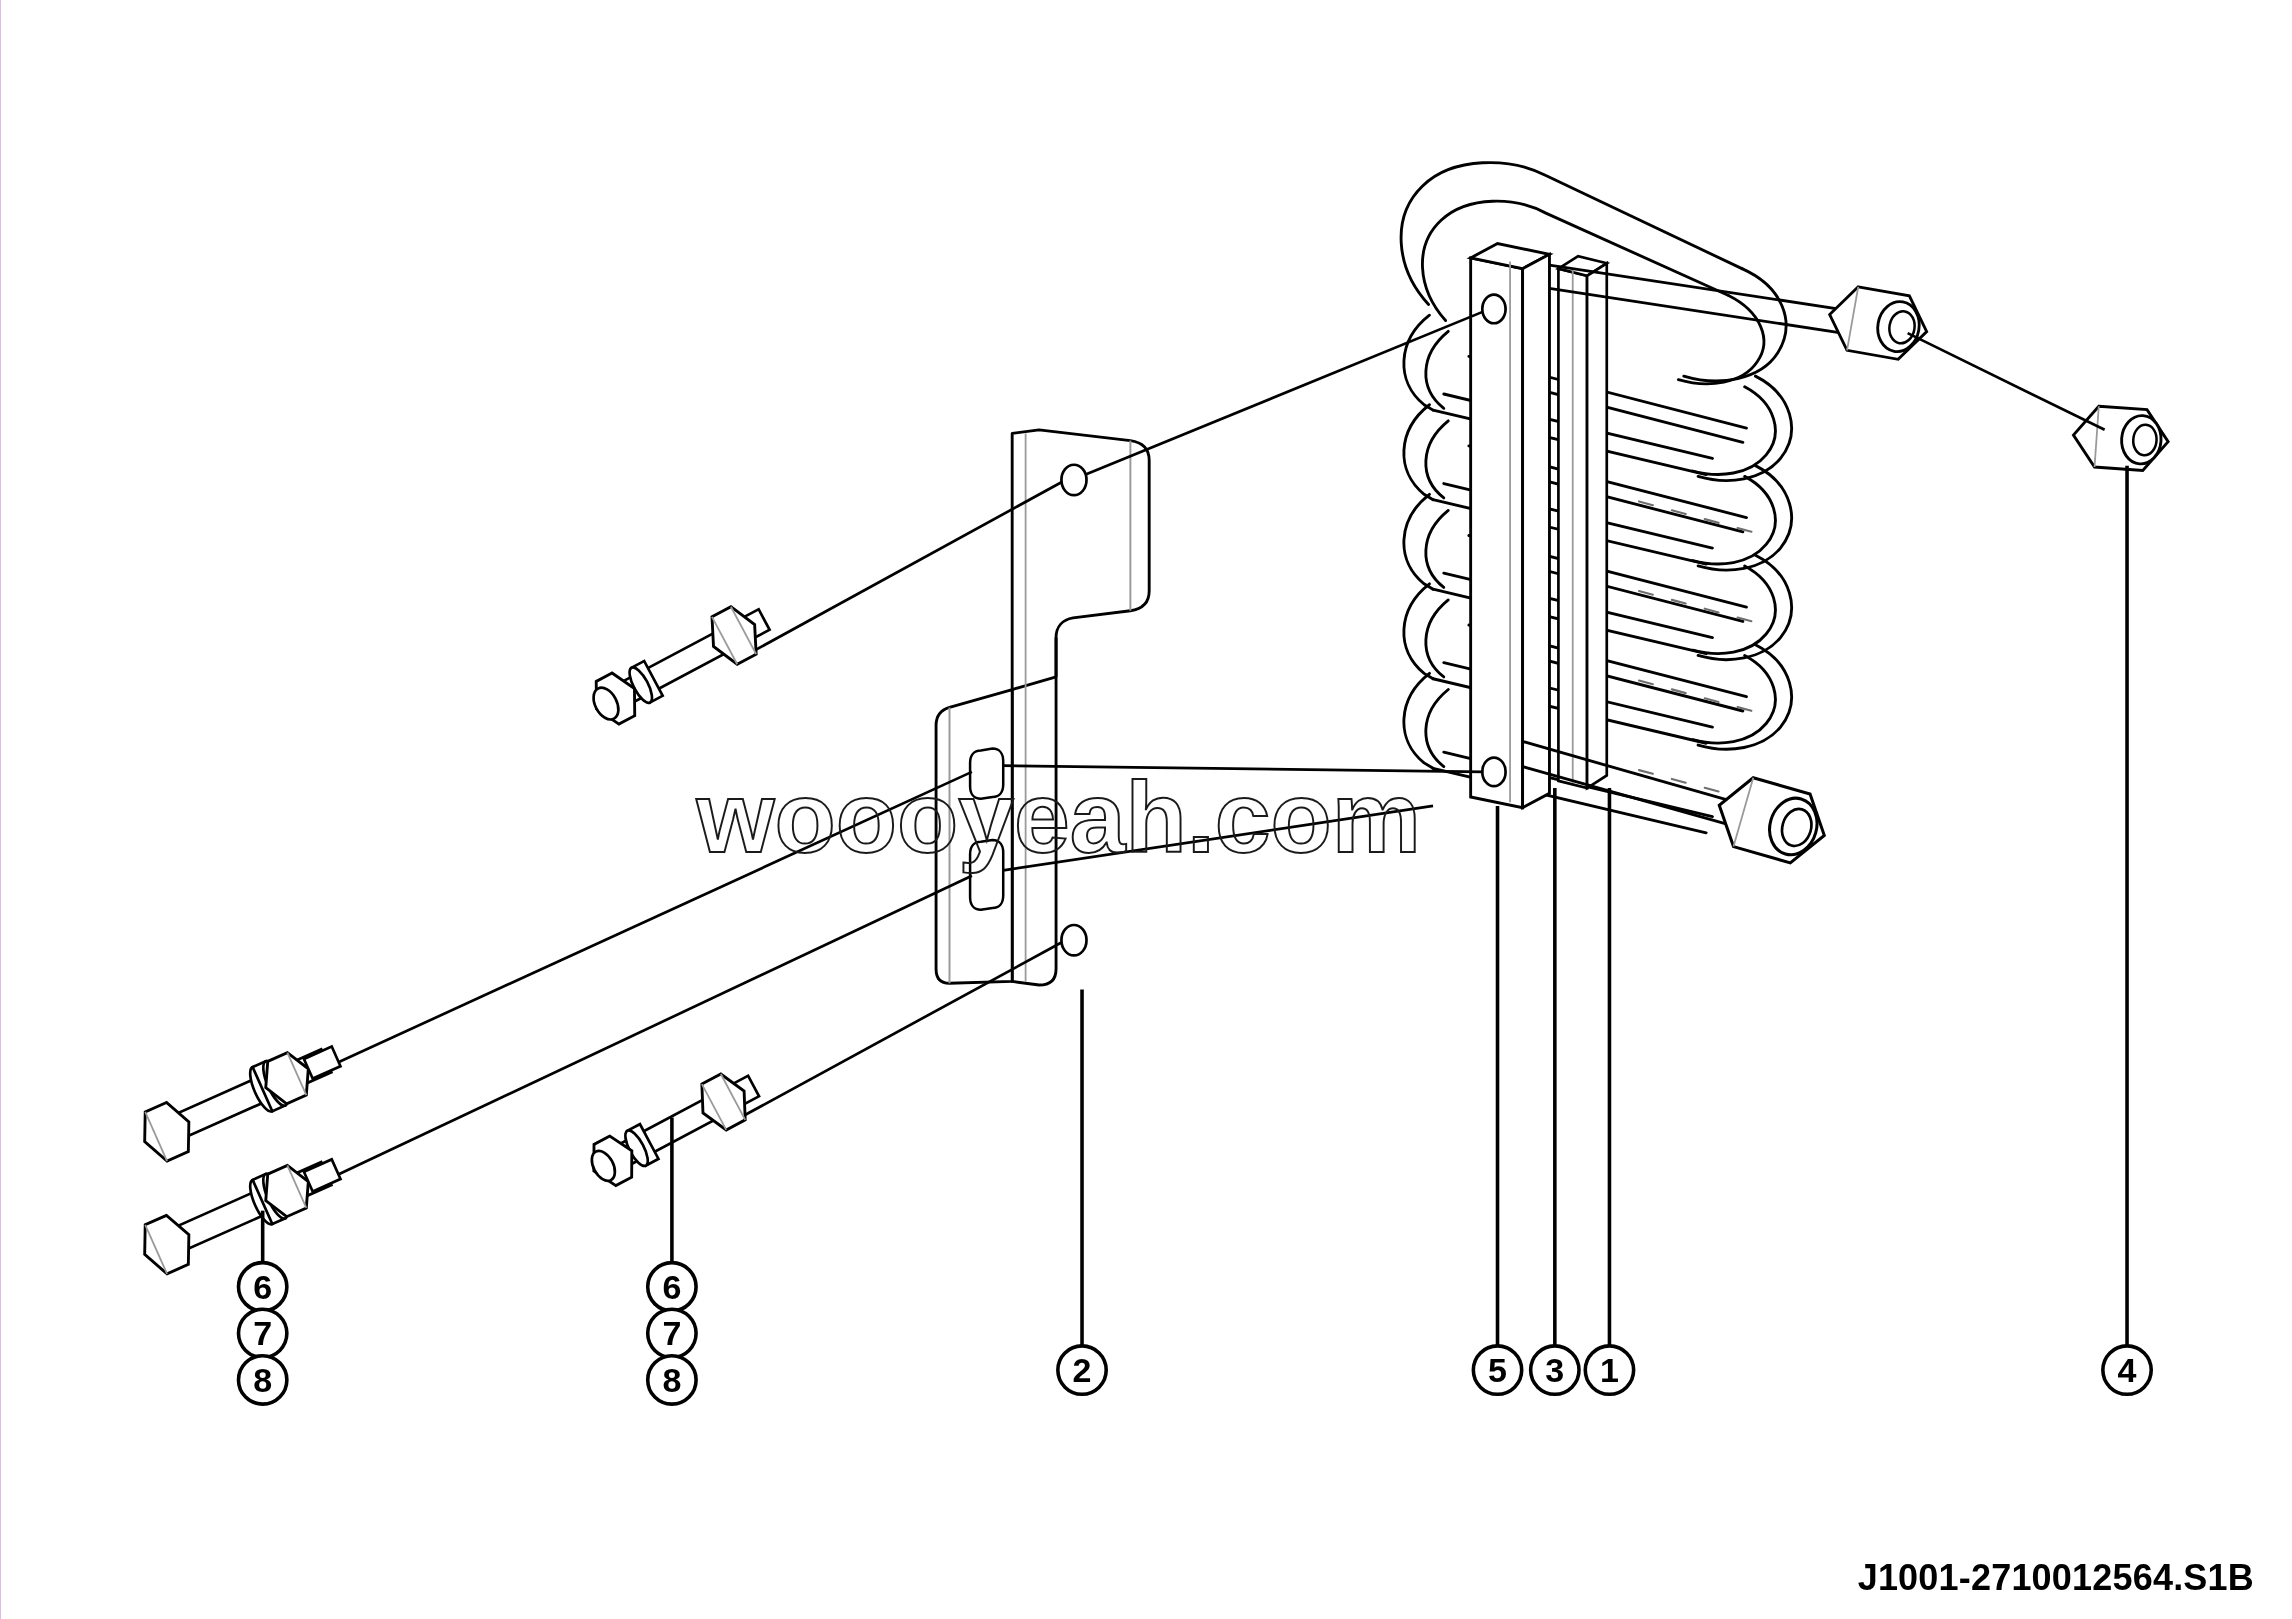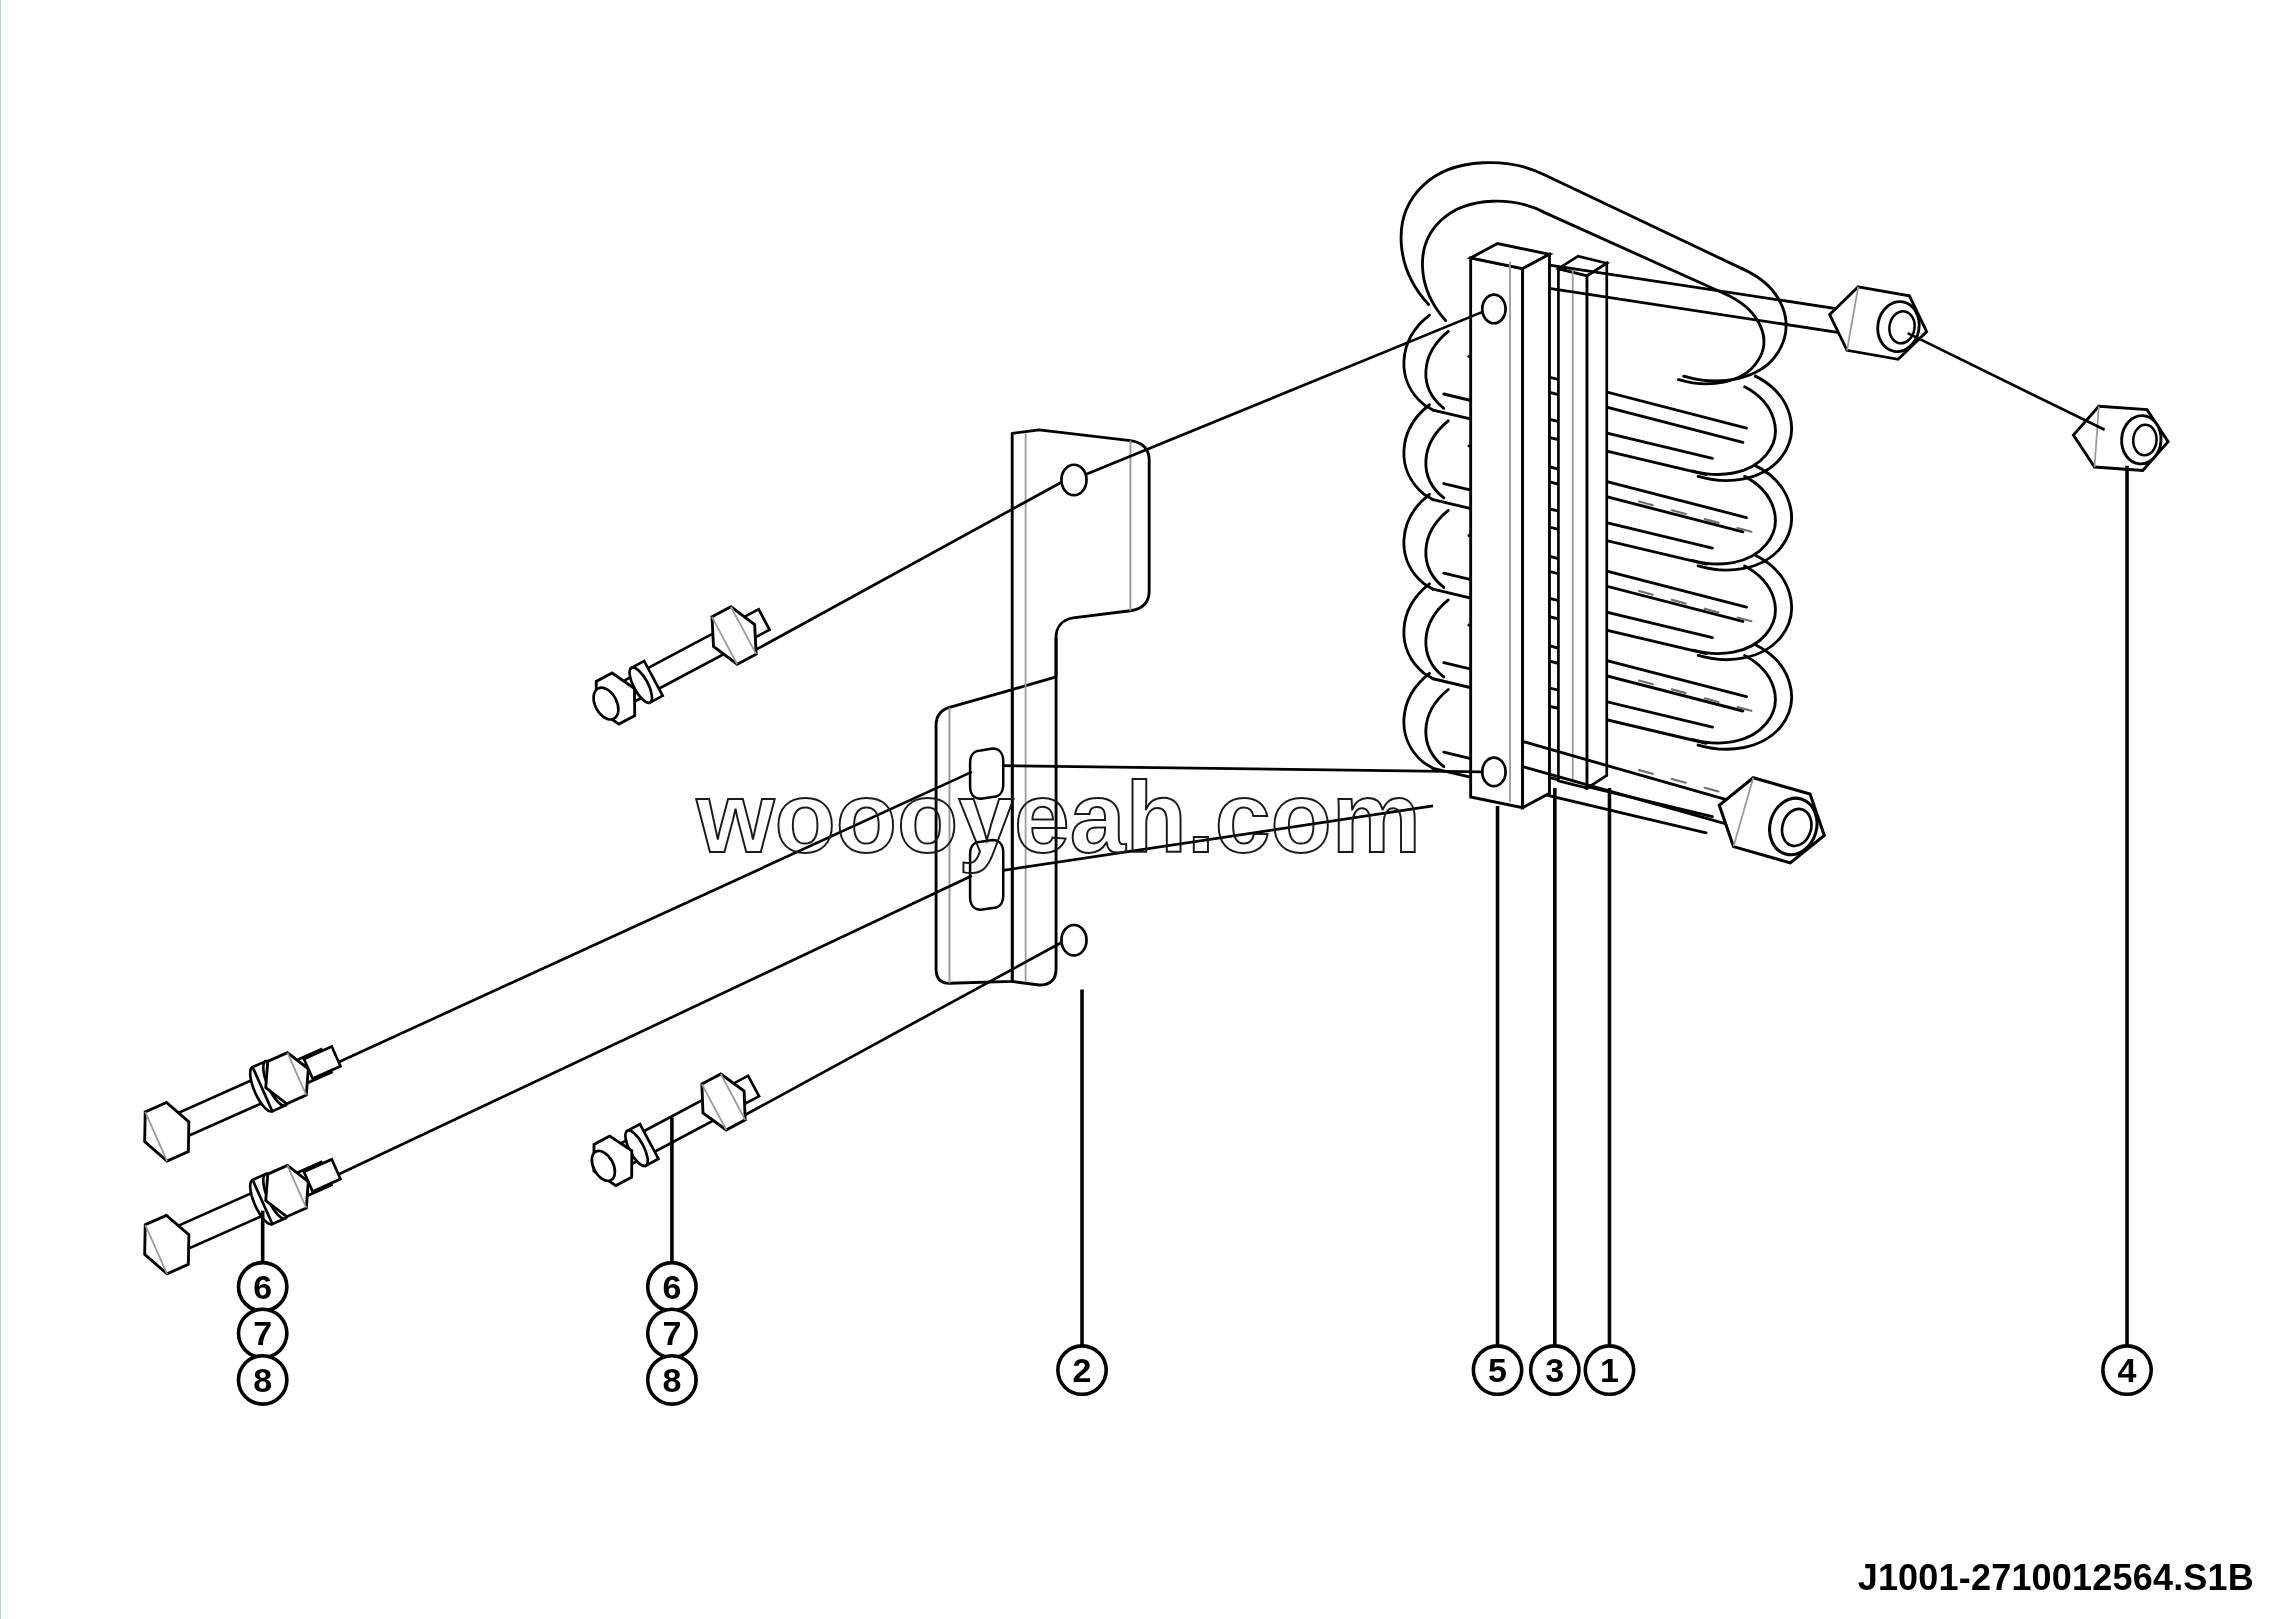--- a/index.html
+++ b/index.html
@@ -7,21 +7,21 @@
     padding: 0;
     background: #ffffff;
   }
   body {
     font-family: "Liberation Sans", sans-serif;
   }
   #sheet {
     position: relative;
     width: 2293px;
     height: 1619px;
-    background: #0f766e;
+    background: #a21caf;
     overflow: hidden;
   }
   #art {
     position: absolute;
     left: 0;
     top: 0;
     width: 2293px;
     height: 1619px;
   }
   .partnum {

